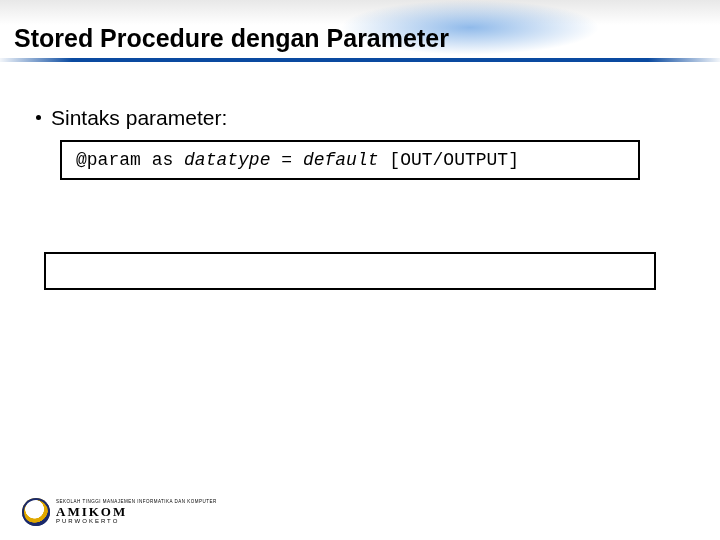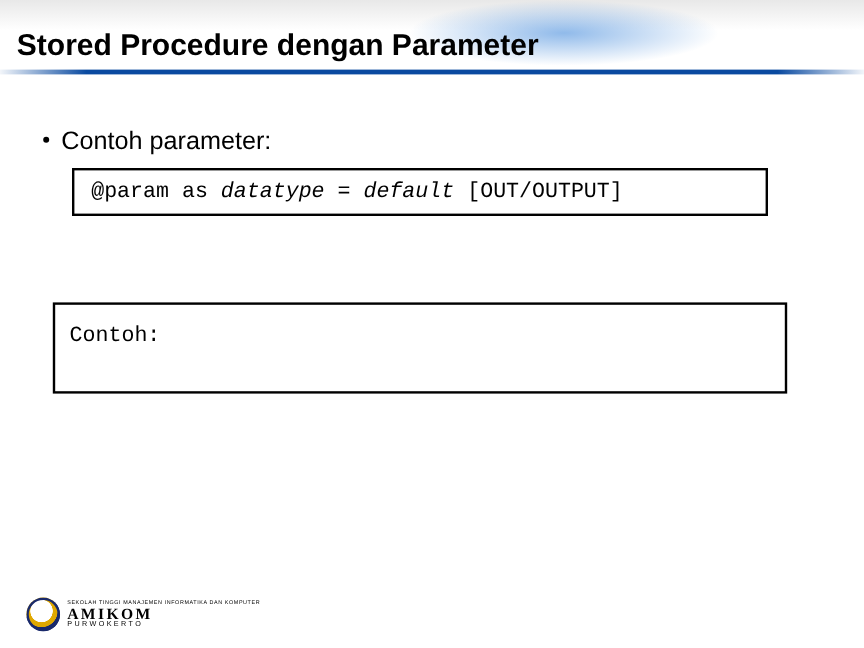--- a/index.html
+++ b/index.html
@@ -105,34 +105,33 @@
 </head>
 <body>
 
 <div class="top-fade"></div>
 <div class="blue-glow"></div>
 
 <div class="title">Stored Procedure dengan Parameter</div>
 <div class="title-underline"></div>
 
 <div class="bullet-wrap">
-  <span class="bullet-dot"></span><span>Contoh parameter:</span>
+  <span class="bullet-dot"></span><span>Sintaks parameter:</span>
 </div>
 
 <div class="syntax-box">
   <span>@param</span>
   <span>as</span>
   <i>datatype</i>
   <span>=</span>
   <i>default</i>
   <span>[OUT/OUTPUT]</span>
 </div>
 
 <div class="example-box">
-  <div class="example-label">Contoh:</div>
 </div>
 
 <div class="footer">
   <div class="footer-logo"></div>
   <div class="footer-text">
     <div class="footer-top">SEKOLAH TINGGI MANAJEMEN INFORMATIKA DAN KOMPUTER</div>
     <div class="footer-mid">AMIKOM</div>
     <div class="footer-bot">PURWOKERTO</div>
   </div>
 </div>

